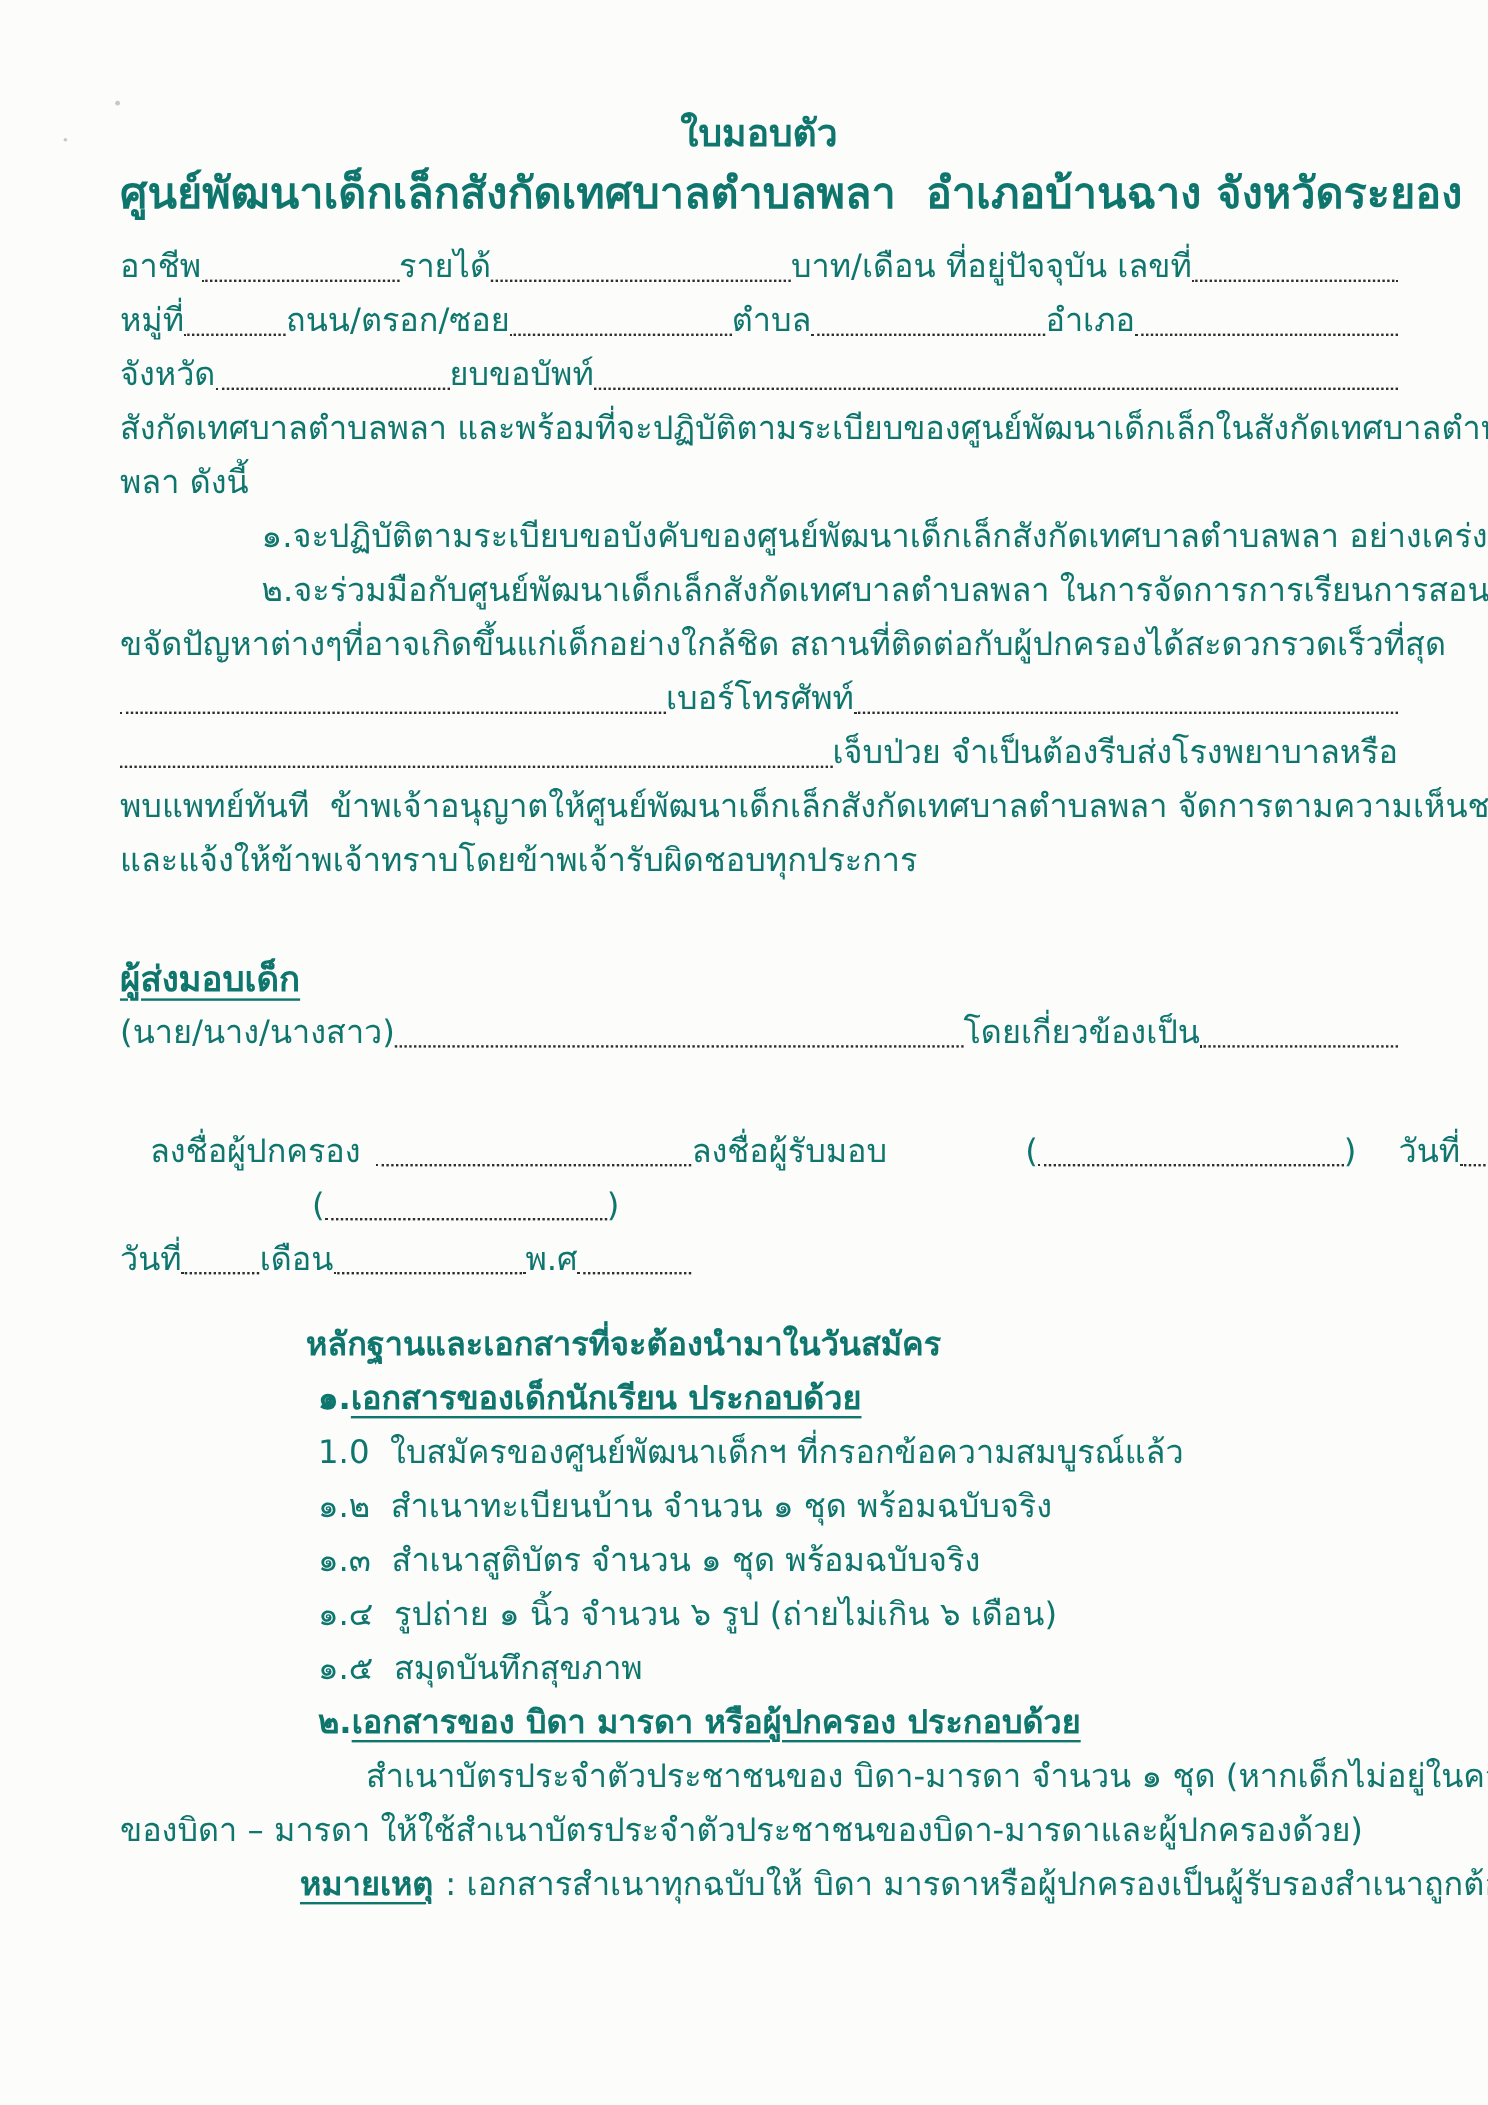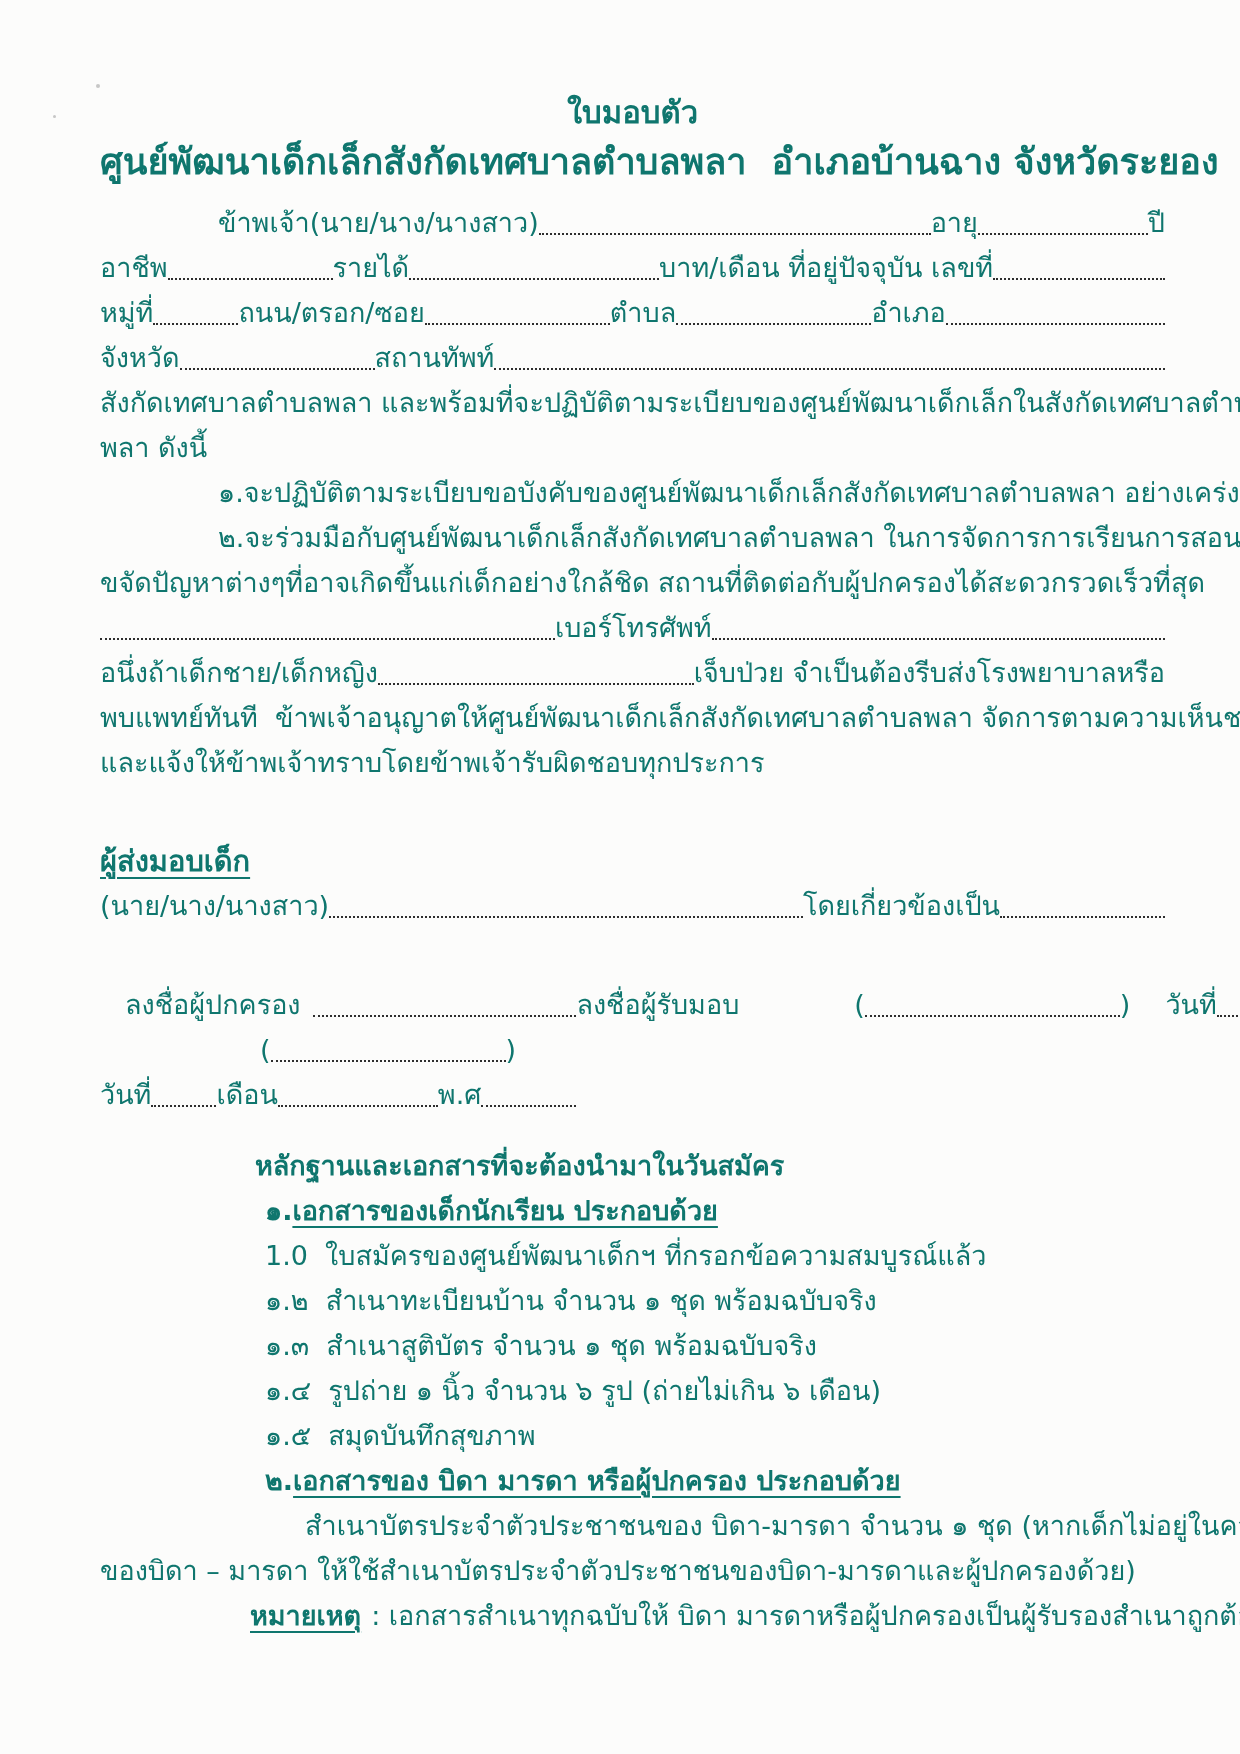--- a/index.html
+++ b/index.html
@@ -67,27 +67,20 @@
 
   <div class="content">
 
     <div class="title-block">
       <div class="doc-title">ใบมอบตัว</div>
       <div class="doc-subtitle">ศูนย์พัฒนาเด็กเล็กสังกัดเทศบาลตำบลพลา  อำเภอบ้านฉาง จังหวัดระยอง</div>
     </div>
 
     <div class="main-form">
 
-      <div class="row ind1">
-        <span class="t">ข้าพเจ้า(นาย/นาง/นางสาว)</span>
-        <span class="dots grow"></span>
-        <span class="t">อายุ</span>
-        <span class="dots w170"></span>
-        <span class="t">ปี</span>
-      </div>
 
       <div class="row">
         <span class="t">อาชีพ</span>
         <span class="dots w165"></span>
         <span class="t">รายได้</span>
         <span class="dots w250"></span>
         <span class="t">บาท/เดือน ที่อยู่ปัจจุบัน เลขที่</span>
         <span class="dots grow"></span>
       </div>
 
@@ -98,21 +91,21 @@
         <span class="dots w185"></span>
         <span class="t">ตำบล</span>
         <span class="dots w195"></span>
         <span class="t">อำเภอ</span>
         <span class="dots grow"></span>
       </div>
 
       <div class="row">
         <span class="t">จังหวัด</span>
         <span class="dots w195"></span>
-        <span class="t">สถานทัพท์</span>
+        <span class="t">ยบขอบัพท์</span>
         <span class="dots grow"></span>
       </div>
 
 
       <div class="row">
         <span class="t">สังกัดเทศบาลตำบลพลา และพร้อมที่จะปฏิบัติตามระเบียบของศูนย์พัฒนาเด็กเล็กในสังกัดเทศบาลตำบล</span>
       </div>
 
       <div class="row">
         <span class="t">พลา ดังนี้</span>
@@ -130,21 +123,20 @@
         <span class="t">ขจัดปัญหาต่างๆที่อาจเกิดขึ้นแก่เด็กอย่างใกล้ชิด สถานที่ติดต่อกับผู้ปกครองได้สะดวกรวดเร็วที่สุด</span>
       </div>
 
       <div class="row">
         <span class="dots w455"></span>
         <span class="t">เบอร์โทรศัพท์</span>
         <span class="dots grow"></span>
       </div>
 
       <div class="row">
-        <span class="t">อนึ่งถ้าเด็กชาย/เด็กหญิง</span>
         <span class="dots grow"></span>
         <span class="t">เจ็บป่วย จำเป็นต้องรีบส่งโรงพยาบาลหรือ</span>
       </div>
 
       <div class="row">
         <span class="t">พบแพทย์ทันที  ข้าพเจ้าอนุญาตให้ศูนย์พัฒนาเด็กเล็กสังกัดเทศบาลตำบลพลา จัดการตามความเห็นชอบก่อน</span>
       </div>
 
       <div class="row">
         <span class="t">และแจ้งให้ข้าพเจ้าทราบโดยข้าพเจ้ารับผิดชอบทุกประการ</span>

